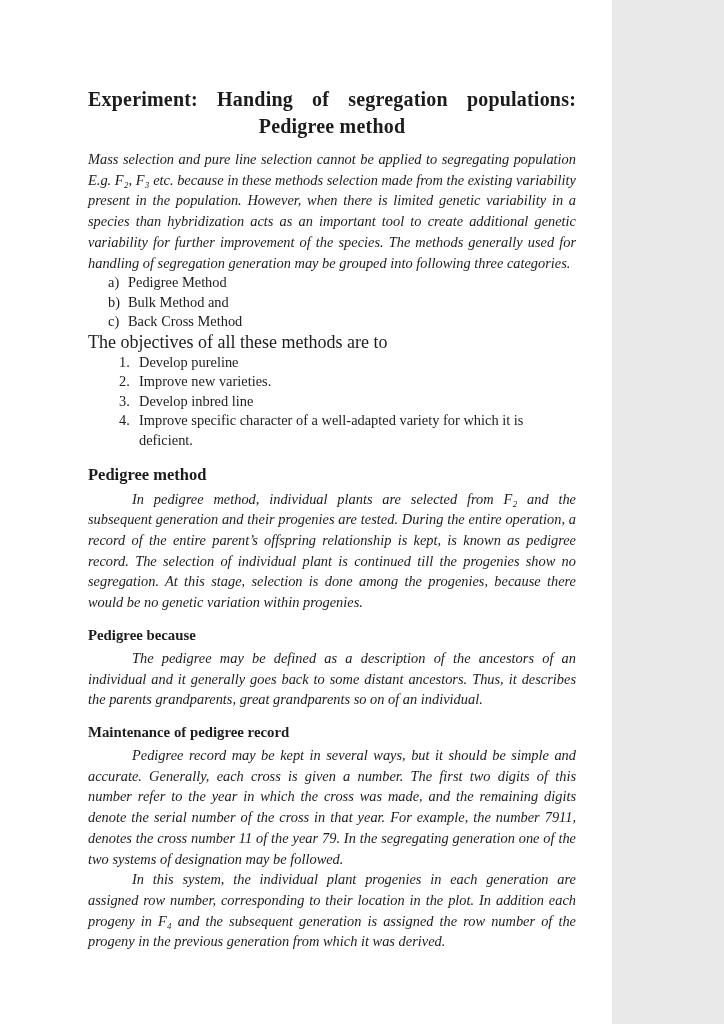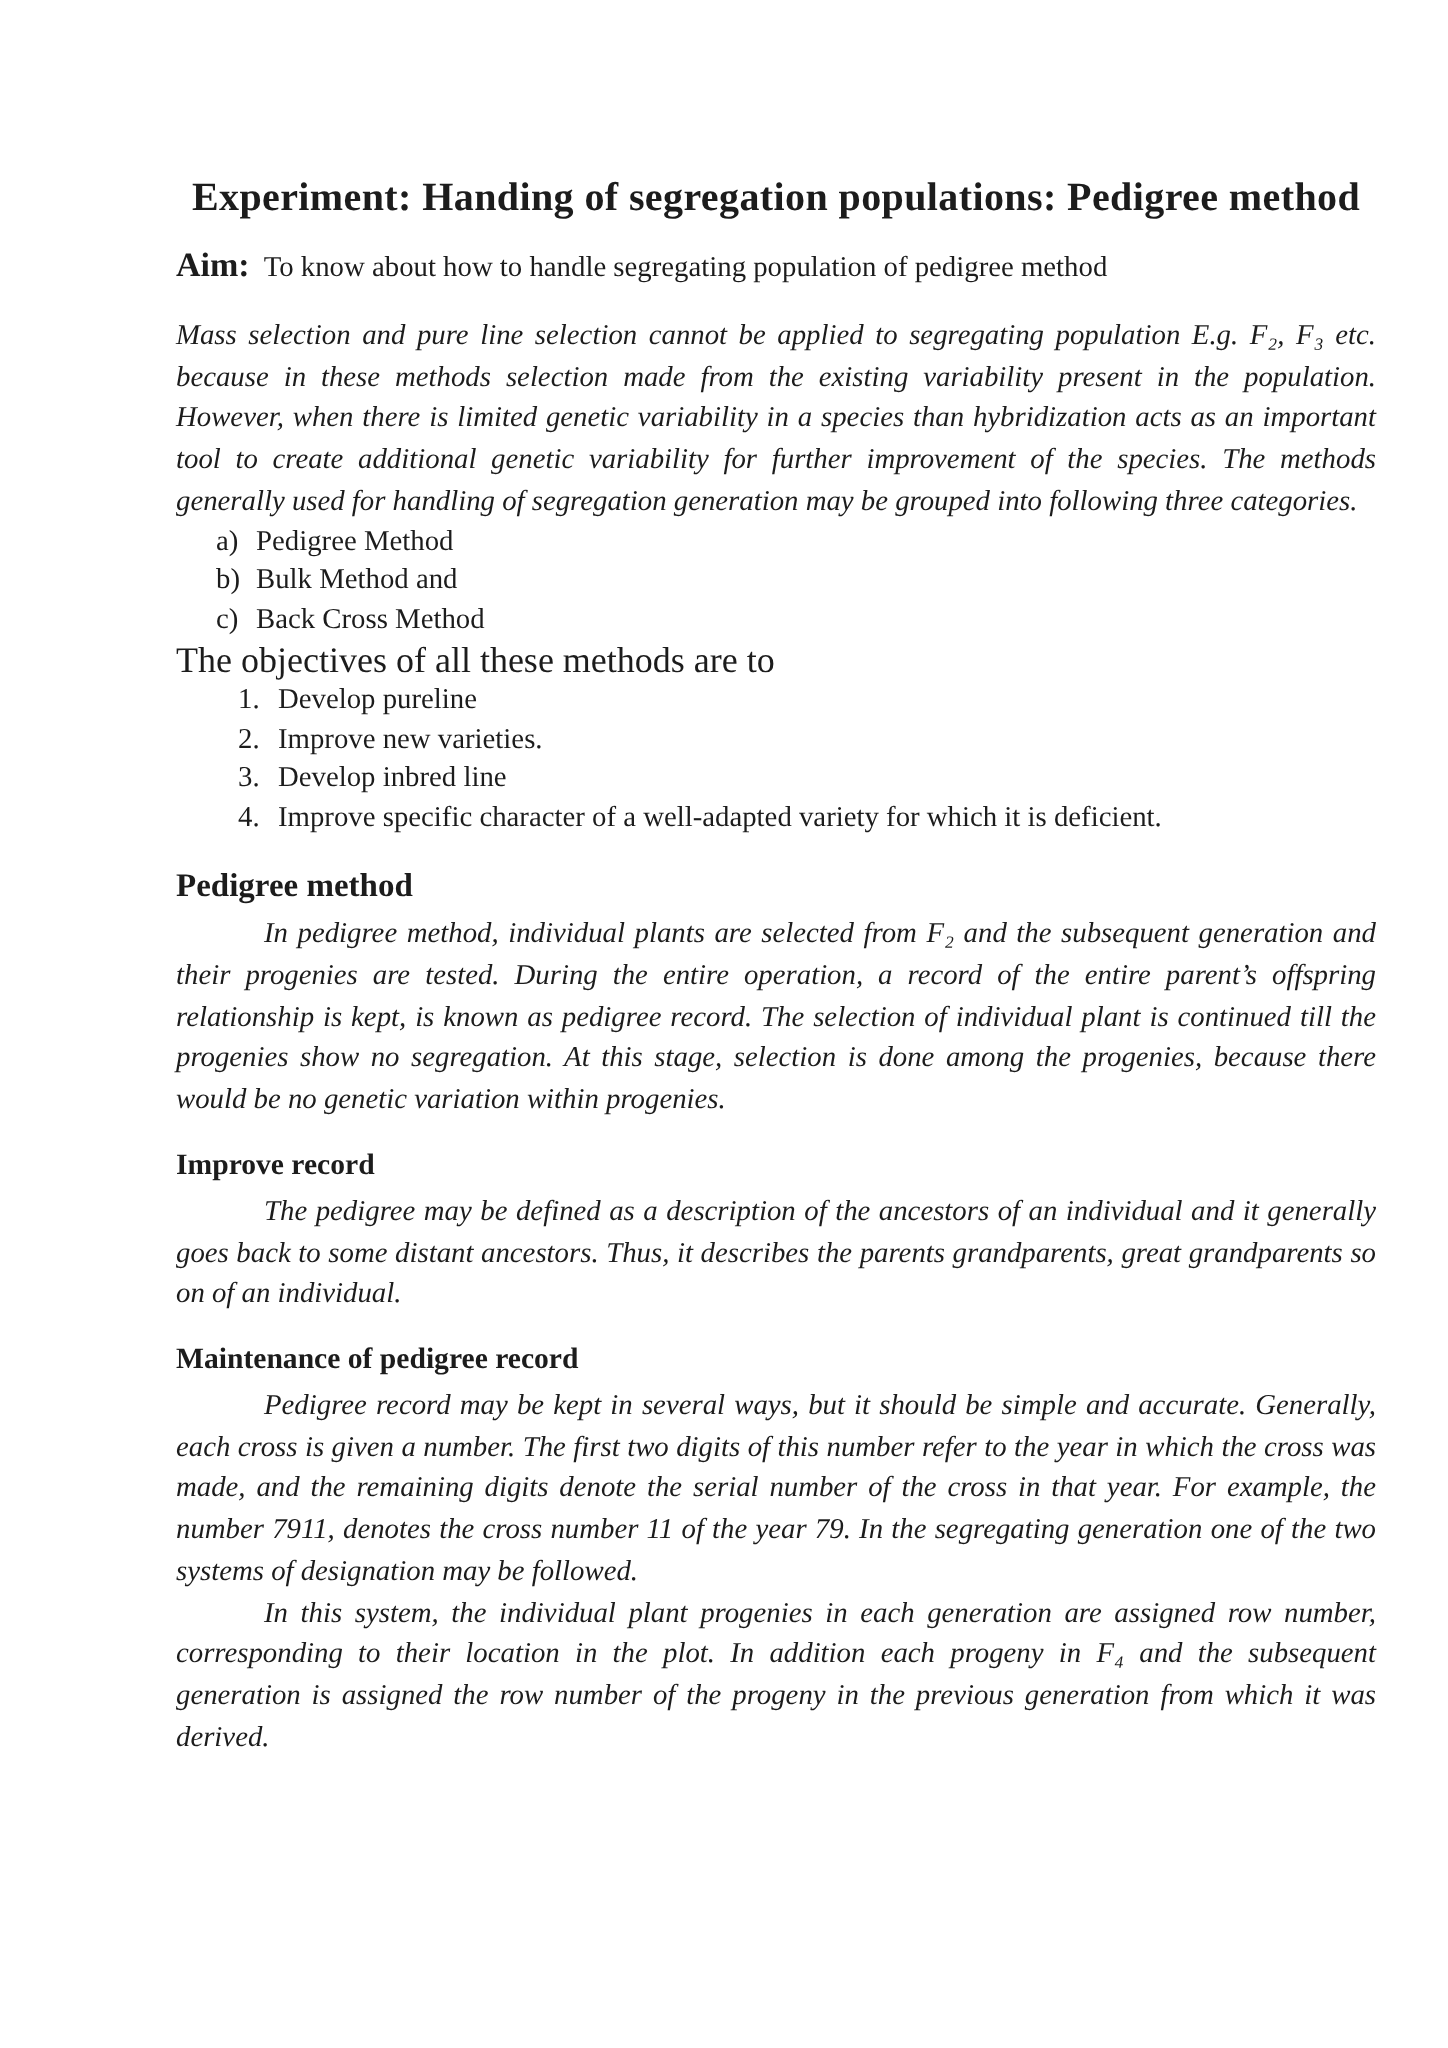--- a/index.html
+++ b/index.html
@@ -1,17 +1,17 @@
 <!DOCTYPE html>
 <html><head>
 <meta charset="utf-8">
 <style>
   html, body { margin: 0; padding: 0; background: #e9e9e9; }
   .page {
-    width: 724px;
+    width: 612px;
     height: 1024px;
     background: #ffffff;
     box-sizing: border-box;
     padding: 86px 36px 40px 88px;
     font-family: "Liberation Serif", "DejaVu Serif", serif;
     color: #1c1c1c;
     overflow: hidden;
   }
   .doc-title {
     font-size: 20px;
@@ -68,23 +68,20 @@
     line-height: 20px;
   }
 </style>
 </head>
 <body>
 
 <div class="page">
 
   <h1 class="doc-title">Experiment: Handing of segregation populations: Pedigree method</h1>
 
-  <p class="aim">
-    <span class="aim-label">Aim:</span><span>To know about how to handle segregating population of pedigree method</span>
-  </p>
 
   <p class="body">Mass selection and pure line selection cannot be applied to segregating population E.g. F₂, F₃ etc. because in these methods selection made from the existing variability present in the population. However, when there is limited genetic variability in a species than hybridization acts as an important tool to create additional genetic variability for further improvement of the species. The methods generally used for handling of segregation generation may be grouped into following three categories.</p>
 
   <div>
     <div class="li li-abc">
       <span class="marker">a)</span>
       <span class="li-text">Pedigree Method</span>
     </div>
     <div class="li li-abc">
       <span class="marker">b)</span>
@@ -113,21 +110,21 @@
     </div>
     <div class="li li-num">
       <span class="marker">4.</span>
       <span class="li-text">Improve specific character of a well-adapted variety for which it is deficient.</span>
     </div>
   </div>
 
   <h2 class="sec">Pedigree method</h2>
   <p class="body indent">In pedigree method, individual plants are selected from F₂ and the subsequent generation and their progenies are tested. During the entire operation, a record of the entire parent’s offspring relationship is kept, is known as pedigree record. The selection of individual plant is continued till the progenies show no segregation. At this stage, selection is done among the progenies, because there would be no genetic variation within progenies.</p>
 
-  <h3 class="sub">Improve record</h3>
+  <h3 class="sub">Pedigree because</h3>
   <p class="body indent">The pedigree may be defined as a description of the ancestors of an individual and it generally goes back to some distant ancestors. Thus, it describes the parents grandparents, great grandparents so on of an individual.</p>
 
   <h3 class="sub">Maintenance of pedigree record</h3>
   <p class="body indent">Pedigree record may be kept in several ways, but it should be simple and accurate. Generally, each cross is given a number. The first two digits of this number refer to the year in which the cross was made, and the remaining digits denote the serial number of the cross in that year. For example, the number 7911, denotes the cross number 11 of the year 79. In the segregating generation one of the two systems of designation may be followed.</p>
 
   <p class="body indent">In this system, the individual plant progenies in each generation are assigned row number, corresponding to their location in the plot. In addition each progeny in F₄ and the subsequent generation is assigned the row number of the progeny in the previous generation from which it was derived.</p>
 
 </div>
 
 </body></html>

